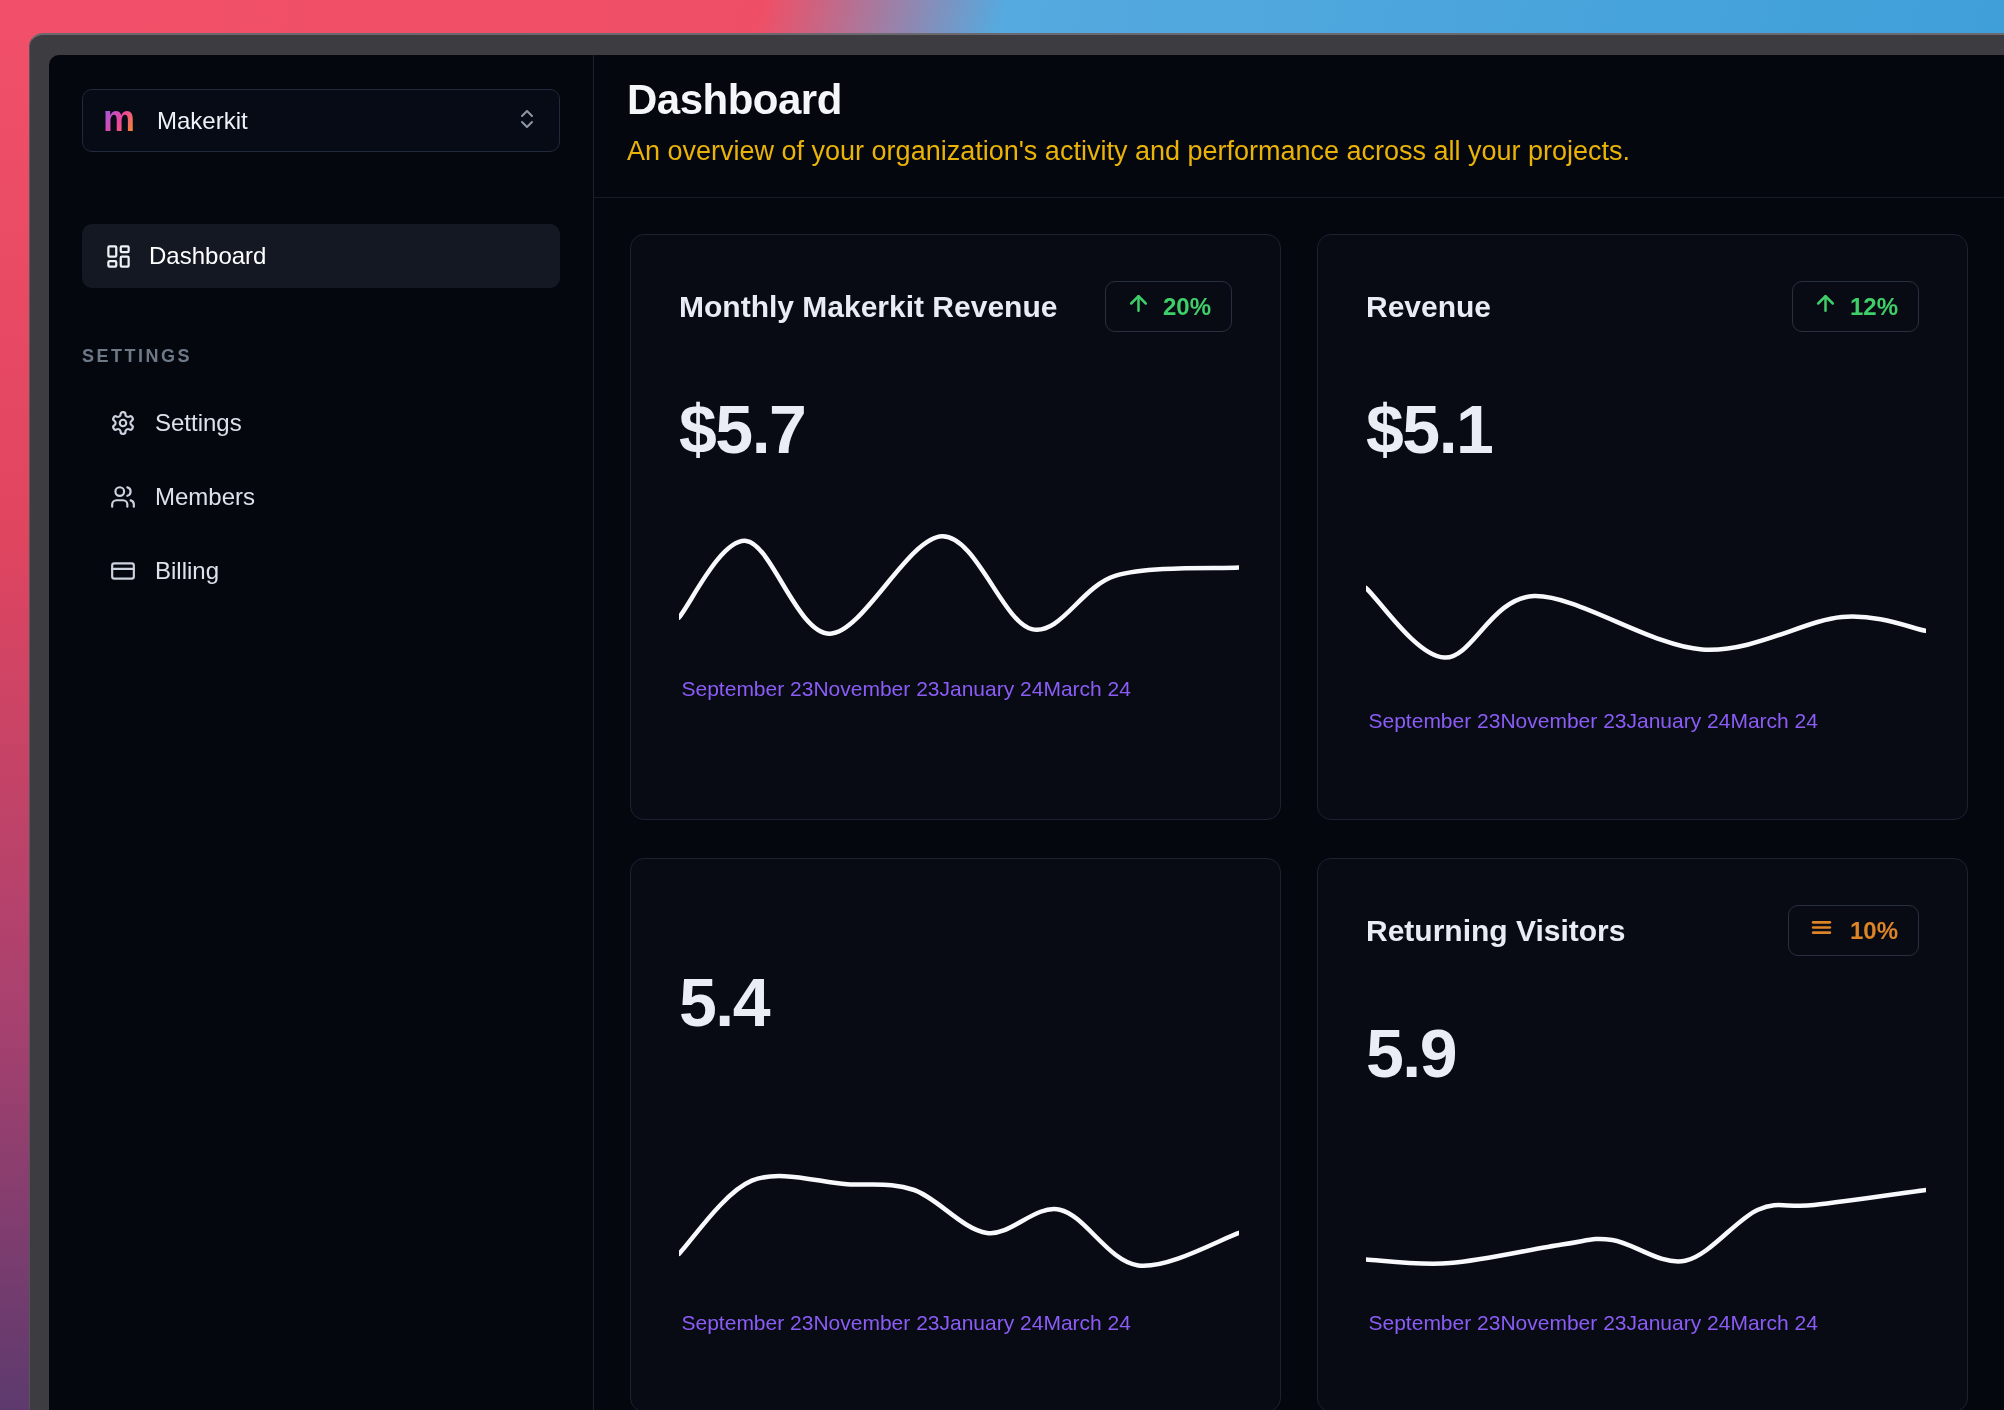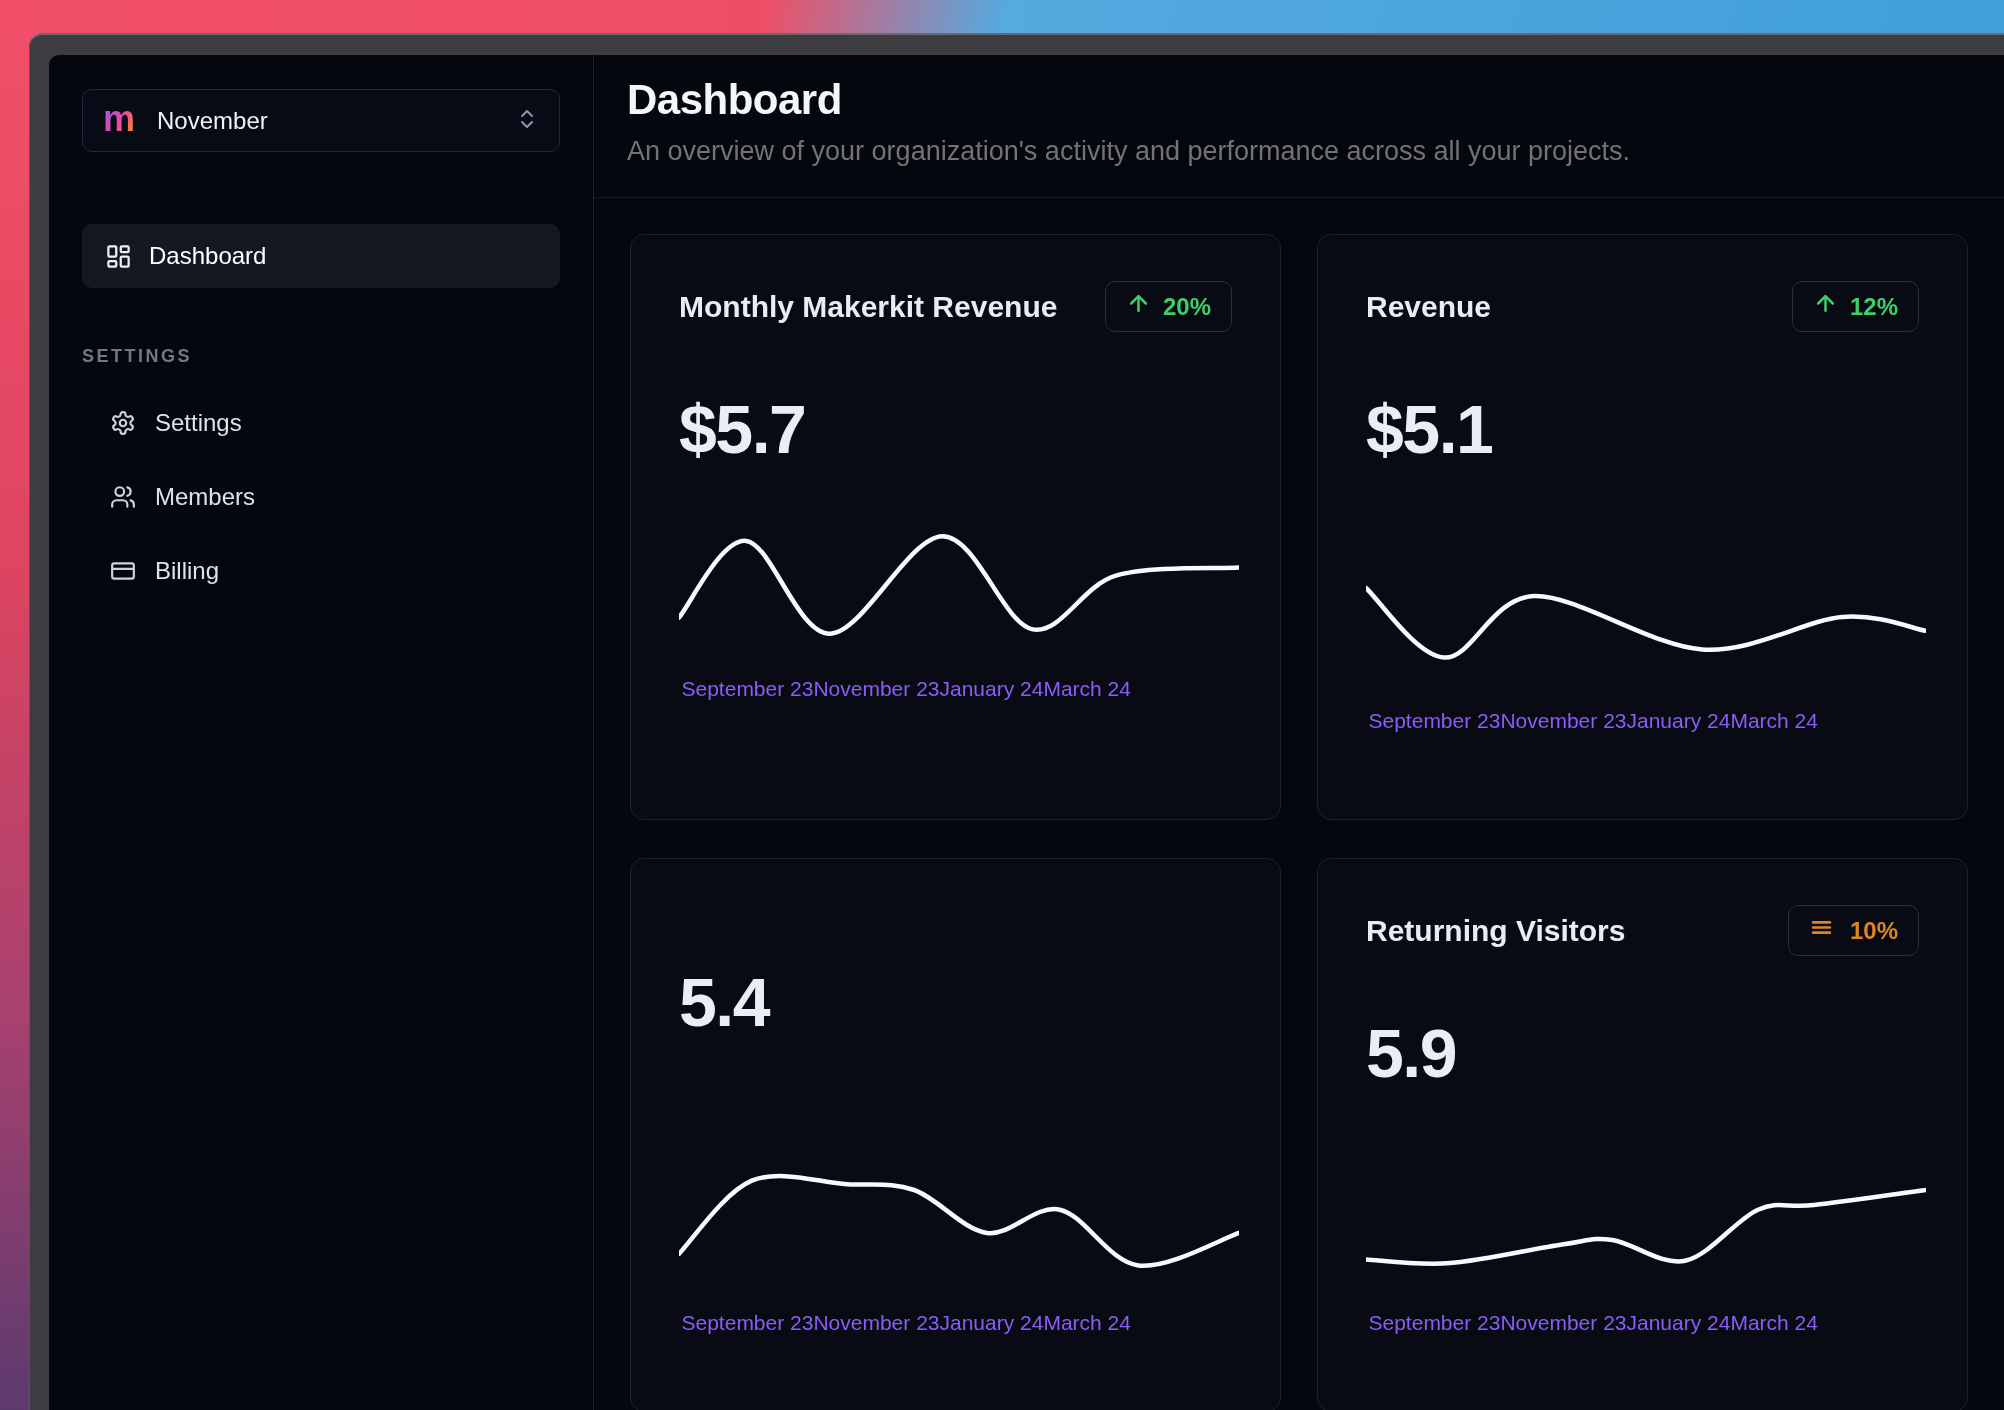--- a/index.html
+++ b/index.html
@@ -48,21 +48,21 @@
     margin:58px 0 0 33px; font-size:18px; font-weight:700;
     letter-spacing:2.5px; color:#6e7988;
   }
   .settings-nav { margin-top:42px; display:flex; flex-direction:column; gap:46px; padding-left:61px; }
   .settings-nav-item { display:flex; align-items:center; gap:19px; font-size:24px; color:#dde2ea; cursor:pointer; }
   .settings-nav-item svg { color:#ccd3de; }
   
   .main { flex:1; border-left:1px solid #1a2130; display:flex; flex-direction:column; min-width:0; }
   .main-header { padding:21px 40px 30px 33px; border-bottom:1px solid #151c29; }
   .page-title { font-size:42px; font-weight:800; color:#f4f6fa; letter-spacing:-0.5px; }
-  .page-subtitle { margin-top:12px; font-size:27px; font-weight:400; color:#737373; }
+  .page-subtitle { margin-top:12px; font-size:27px; font-weight:400; color:#eab308; }
   .cards {
     flex:1; padding:36px; display:grid;
     grid-template-columns:1fr 1fr; grid-template-rows:586px 554px; gap:38px 36px;
   }
   .card {
     border:1px solid #1b2231; border-radius:14px; background:#080b14;
     padding:46px 48px 0; display:flex; flex-direction:column; overflow:hidden;
   }
   .card-head { display:flex; justify-content:space-between; align-items:center; }
   .card-title { font-size:30px; font-weight:700; color:#e9ecf2; }
@@ -87,21 +87,21 @@
 <body>
 
 <div class="wallpaper-top"></div>
 
 <div class="window-frame">
   <div class="window-content">
 
     <aside class="sidebar">
       <div class="workspace-selector">
         <span class="logo-m">m</span>
-        <span class="workspace-name">November</span>
+        <span class="workspace-name">Makerkit</span>
         <span class="chevrons">
           <svg width="24" height="24" viewBox="0 0 24 24" fill="none" stroke="currentColor" stroke-width="2" stroke-linecap="round" stroke-linejoin="round">
               <path d="m7 15 5 5 5-5"></path>
               <path d="m7 9 5-5 5 5"></path>
             </svg>
         </span>
       </div>
 
       <div class="nav-primary-item">
         <svg width="27" height="27" viewBox="0 0 24 24" fill="none" stroke="currentColor" stroke-width="2" stroke-linecap="round" stroke-linejoin="round">

